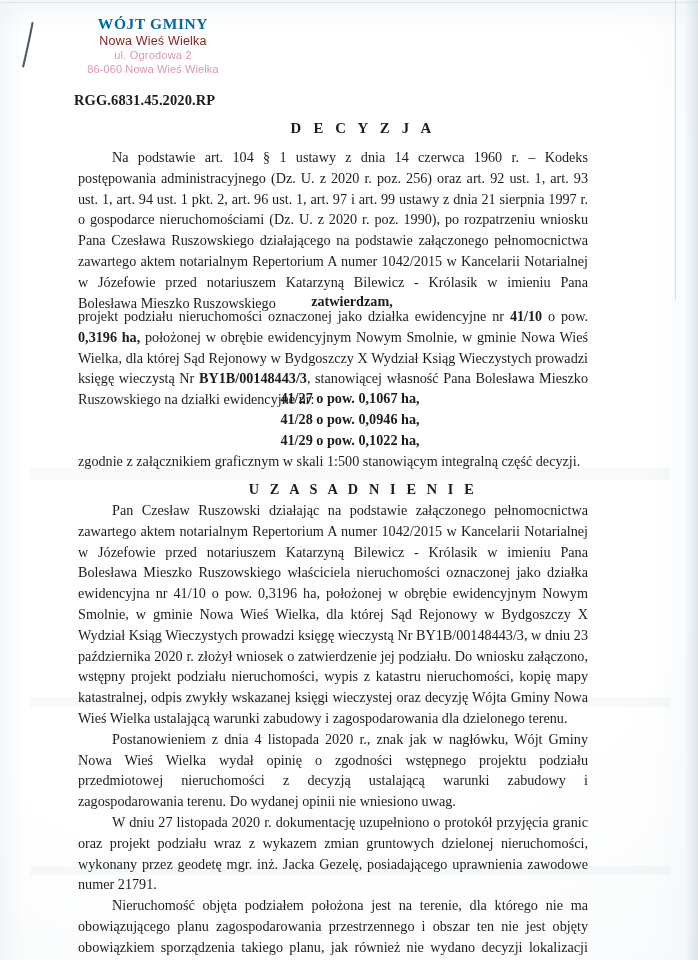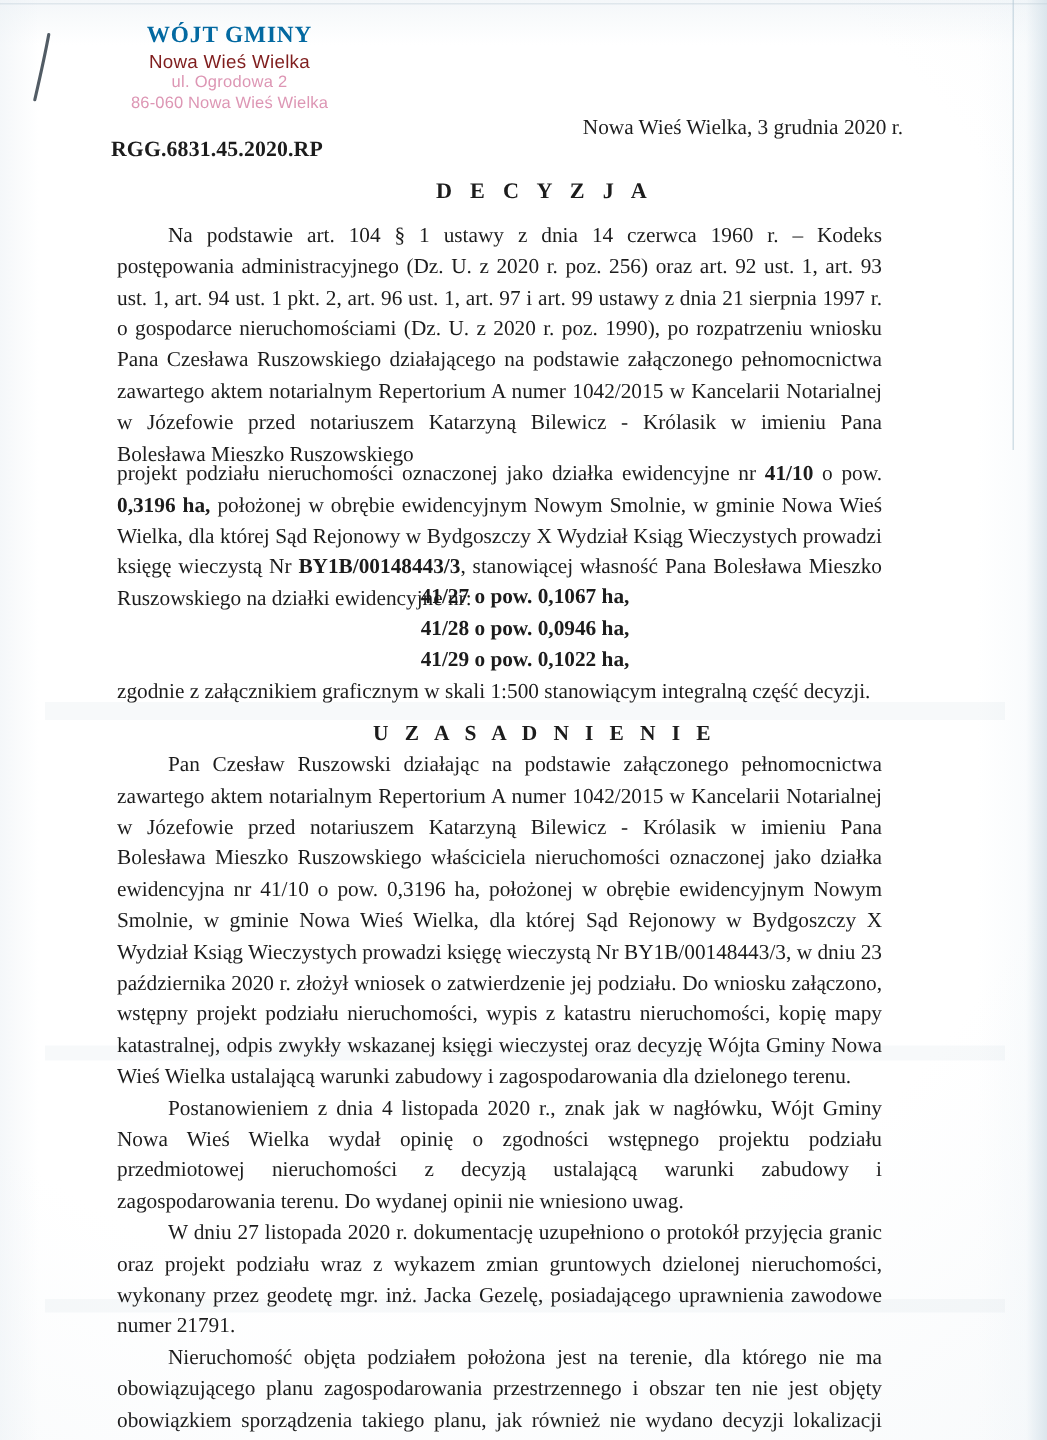--- a/index.html
+++ b/index.html
@@ -216,28 +216,28 @@
 
   <div class="stamp">
     <div class="stamp-line1">WÓJT GMINY</div>
     <div class="stamp-line2">Nowa Wieś Wielka</div>
     <div class="stamp-line3">ul. Ogrodowa 2</div>
     <div class="stamp-line4">86-060 Nowa Wieś Wielka</div>
   </div>
 
   <div class="case-ref">RGG.6831.45.2020.RP</div>
 
-  <div class="place-date">Nowa Wieś Wielka, 3 grudnia 2020 r.</div>
 
   <div class="doc-title">D E C Y Z J A</div>
 
   <div class="body-block blk-basis">
     <p class="indent">Na podstawie art. 104 § 1  ustawy z dnia 14 czerwca 1960 r. – Kodeks postępowania administracyjnego (Dz. U. z 2020 r. poz. 256) oraz     art. 92 ust. 1, art. 93 ust. 1, art. 94 ust. 1 pkt. 2, art. 96 ust. 1,  art. 97   i art. 99 ustawy z dnia 21 sierpnia 1997 r. o gospodarce nieruchomościami (Dz. U. z 2020 r. poz. 1990),  po rozpatrzeniu wniosku Pana Czesława Ruszowskiego działającego na podstawie załączonego pełnomocnictwa  zawartego aktem notarialnym Repertorium A numer 1042/2015 w Kancelarii Notarialnej w Józefowie  przed notariuszem Katarzyną Bilewicz - Królasik w imieniu Pana Bolesława Mieszko Ruszowskiego</p>
   </div>
 
+  <div class="approve-word">zatwierdzam,</div>
 
   <div class="body-block blk-approve">
     <p><span>projekt podziału nieruchomości  oznaczonej  jako działka ewidencyjne nr </span><b class="tight">41/10</b><span> o pow. </span><b class="tight">0,3196 ha,</b><span>   położonej w obrębie ewidencyjnym Nowym Smolnie, w gminie Nowa Wieś Wielka, dla której  Sąd Rejonowy w Bydgoszczy X Wydział Ksiąg Wieczystych  prowadzi księgę wieczystą Nr </span><b class="tight">BY1B/00148443/3</b><span>, stanowiącej własność Pana Bolesława Mieszko Ruszowskiego  na działki ewidencyjne nr:</span></p>
   </div>
 
   <div class="parcel-list">
     <div>41/27 o pow. 0,1067 ha,</div>
     <div>41/28 o pow. 0,0946 ha,</div>
     <div>41/29 o pow. 0,1022 ha,</div>
   </div>

